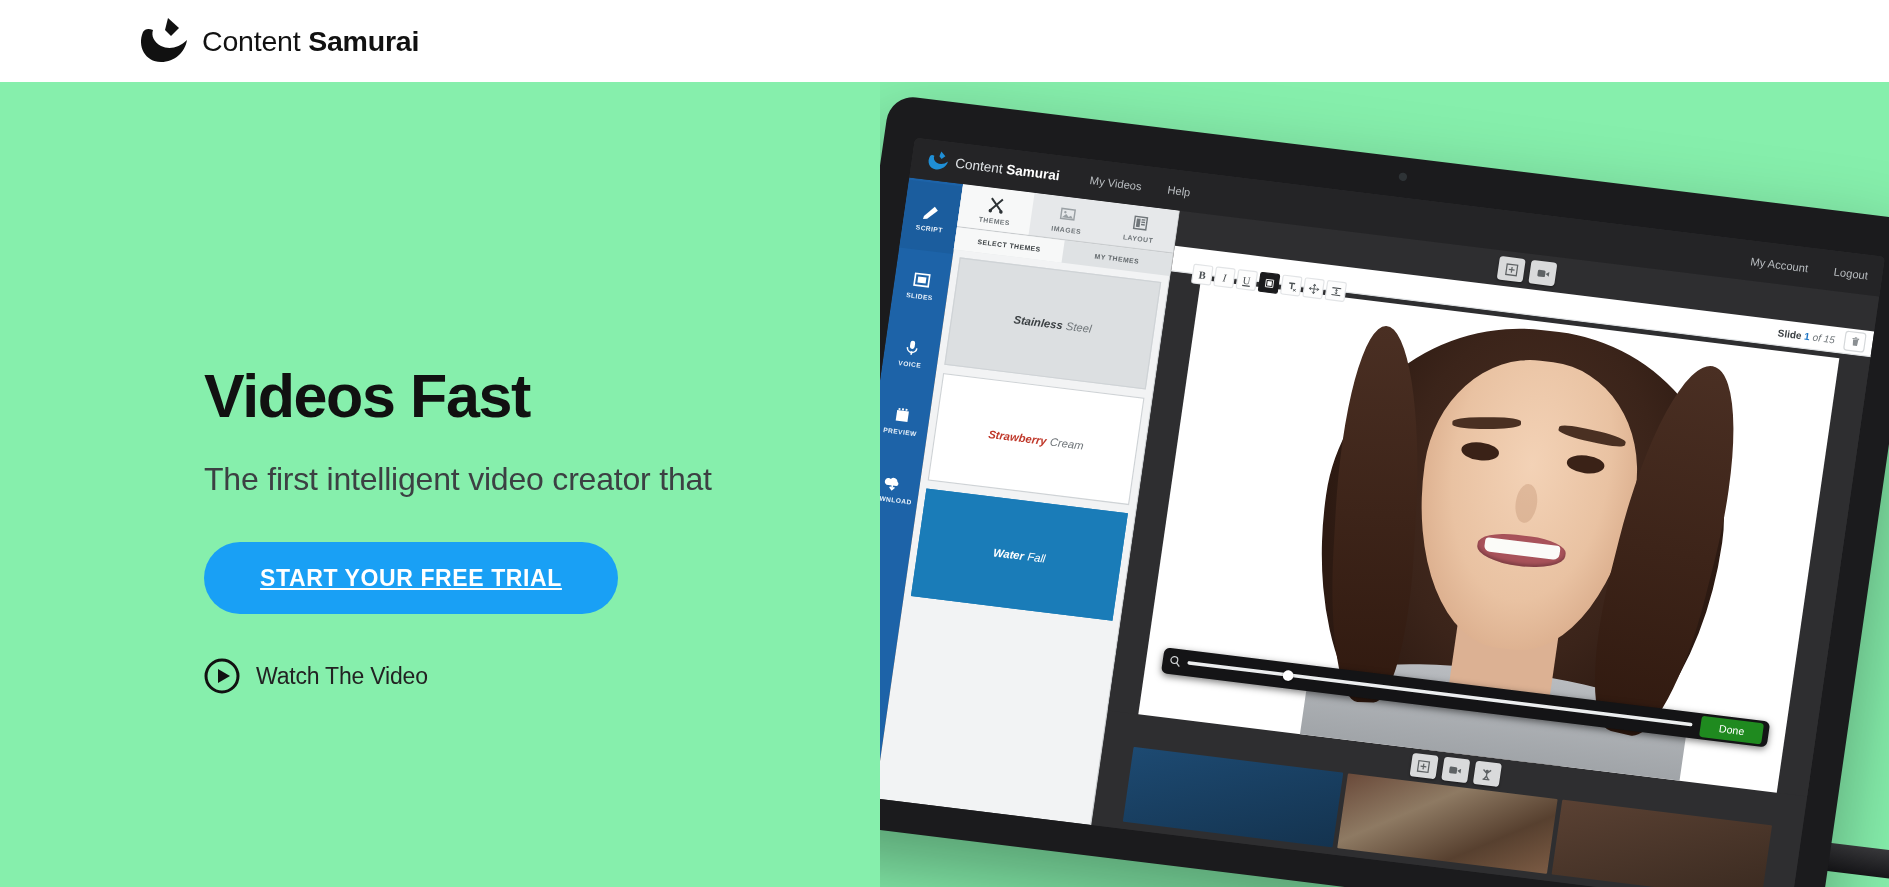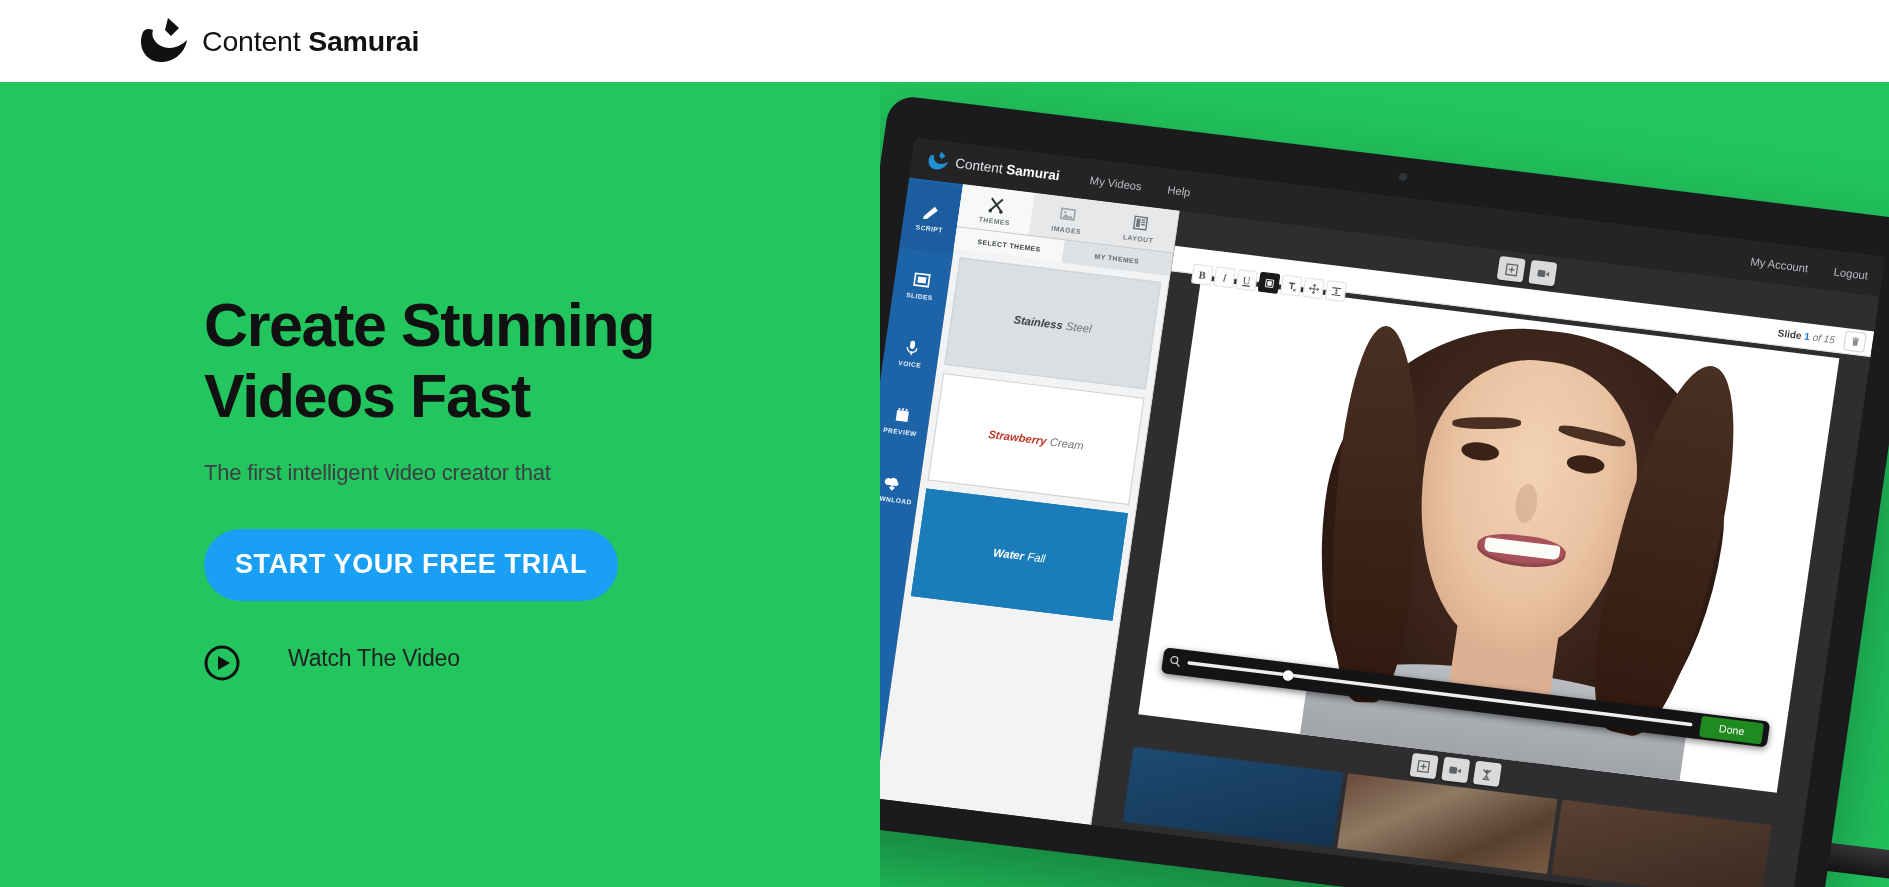--- a/index.html
+++ b/index.html
@@ -4,21 +4,21 @@
 <title>Content Samurai</title>
 <style>
   * { box-sizing: border-box; margin: 0; padding: 0; }
   html, body {
     width: 1889px; height: 887px;
     overflow: hidden;
     background: #ffffff;
     font-family: "Liberation Sans", sans-serif;
     -webkit-font-smoothing: antialiased;
   }
-  .page { position: relative; width: 1889px; height: 887px; background: #22c55e; overflow: hidden; }
+  .page { position: relative; width: 1889px; height: 887px; background: #86efac; overflow: hidden; }
 
   
   .site-header {
     position: absolute; top: 0; left: 0; width: 1889px; height: 82px;
     display: flex; align-items: center; background: #fff; z-index: 50;
   }
   .brand { display: flex; align-items: center; margin-left: 135px; height: 60px; }
   .brand-mark { width: 56px; height: 50px; margin-right: 11px; flex: none; }
   .brand-text { font-size: 28.5px; letter-spacing: -0.2px; color: #111; white-space: nowrap; }
   .brand-text .bold { font-weight: bold; }
@@ -36,31 +36,32 @@
   }
 
   
   .hero-left { position: absolute; left: 204px; top: 290px; width: 620px; }
   .hero-title {
     font-size: 61px; font-weight: bold; line-height: 1.16; color: #111;
     letter-spacing: -1.4px; margin: 0 0 26px 0;
     font-family: "Liberation Sans", sans-serif;
   }
   .hero-sub {
-    font-size: 22px; line-height: 1.33; color: #3c4043; font-weight: 400;
+    font-size: 32px; line-height: 1.33; color: #3c4043; font-weight: 400;
     margin-bottom: 42px; letter-spacing: -0.2px;
   }
   .cta-btn {
     display: inline-flex; align-items: center; justify-content: center;
     background: #19a0f5; color: #fff; border: none; border-radius: 36px;
-    width: 414px; height: 72px; font-size: 27px; font-weight: bold;
+    width: 414px; height: 72px; font-size: 23px; font-weight: bold;
     letter-spacing: 0.6px; cursor: pointer;
     font-family: "Liberation Sans", sans-serif;
-  }
-  .watch-row { display: flex; align-items: flex-start; margin-top: 44px; cursor: pointer; gap: 32px; }
+    text-decoration: underline;
+  }
+  .watch-row { display: flex; align-items: center; margin-top: 44px; cursor: pointer; }
   .play-icon { width: 36px; height: 36px; margin-right: 16px; flex: none; }
   .watch-label { font-size: 23px; color: #222; letter-spacing: -0.2px; }
 
   
   .mockup-wrap {
     position: absolute; left: 880px; top: 60px; width: 1020px; height: 900px;
     overflow: hidden;
   }
   .laptop {
     position: absolute; left: 30px; top: 70px;
@@ -265,21 +266,21 @@
       <div class="brand-text">
         <span>Content</span>
         <span class="bold">Samurai</span>
       </div>
     </div>
 
   </div>
 
   <div class="hero-left">
     <h1 class="hero-title">
-      <span>Create Stunning</span><br>
+      <br>
       <span>Videos Fast</span>
     </h1>
     <div class="hero-sub">
       <span>The first intelligent video creator that</span><br>
     </div>
     <button class="cta-btn">START YOUR FREE TRIAL</button>
 
     <div class="watch-row">
       <svg class="play-icon" viewBox="0 0 36 36">
         <circle cx="18" cy="18" r="16" fill="none" stroke="#111" stroke-width="3"></circle>

